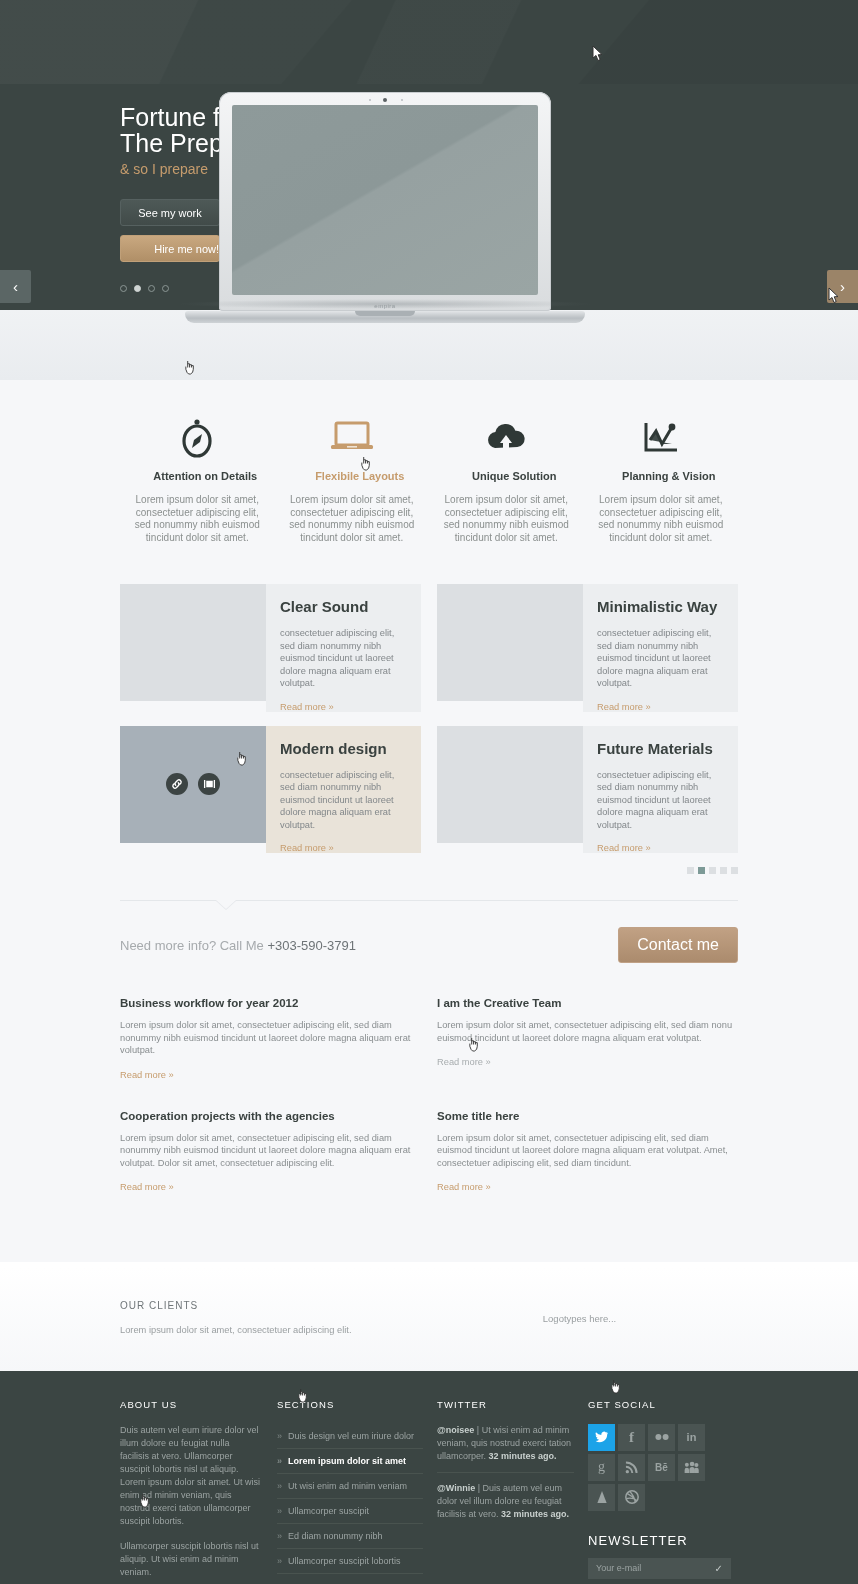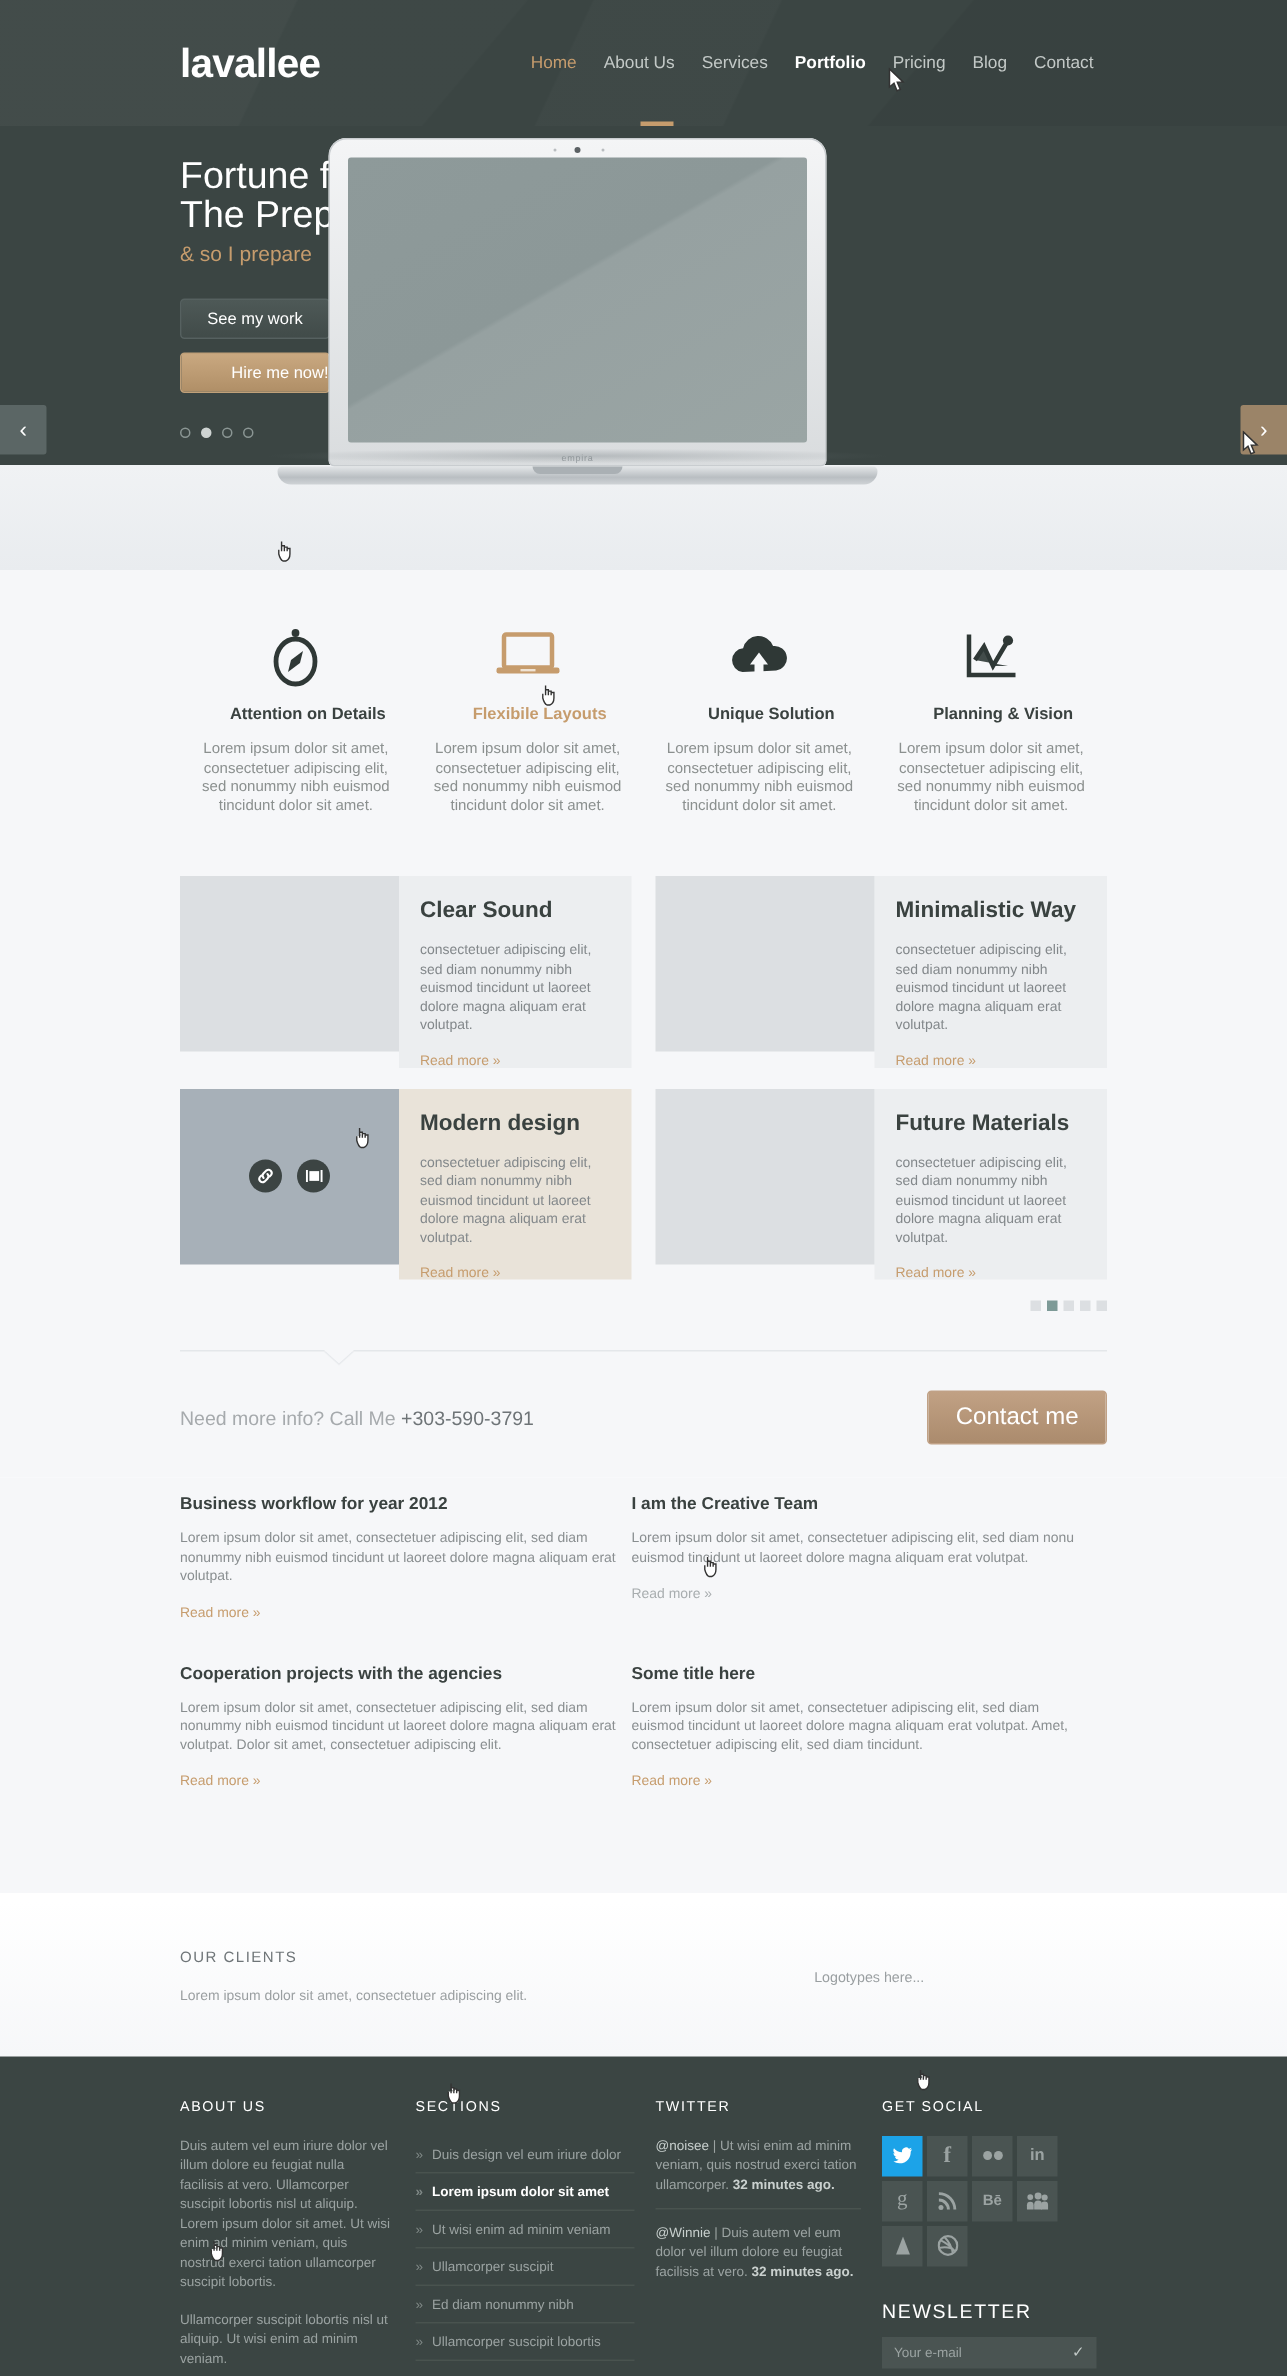--- a/index.html
+++ b/index.html
@@ -170,21 +170,21 @@
   .cta-text { font-size: 13px; color: #a6aaad; }
   .cta-text b { color: #6e7477; font-weight: normal; }
   .btn-contact {
     background: linear-gradient(#c1a184, #ab8b6d); border: 1px solid #c0a186;
     color: #fff; font-size: 16px; padding: 8px 18px; border-radius: 3px; cursor: pointer;
   }
 
   
   .blog { background: #f6f7f9; padding: 12px 0 40px; }
   .blog-inner { width: 618px; margin: 0 auto; }
-  .blog-row { display: flex; margin-bottom: 30px; }
+  .blog-row { display: flex; gap: 16px; margin-bottom: 30px; }
   .blog-col { width: 301px; }
   .blog-title { font-size: 11.5px; font-weight: bold; color: #3a4240; }
   .blog-desc { font-size: 9.3px; color: #898e90; line-height: 12.5px; margin-top: 10px; }
   .blog-link { font-size: 9.3px; color: #c69c6d; margin-top: 13px; cursor: pointer; }
   .blog-link.grey { color: #a8adaf; }
 
   
   .clients-sep { height: 6px; background: #fff; }
   .clients {
     background: linear-gradient(#ffffff, #f6f7f9); padding: 32px 0 34px;
@@ -214,21 +214,21 @@
     cursor: pointer;
   }
   .sec-item:first-child { padding-top: 0; }
   .sec-item .chev { color: #7f8886; margin-right: 6px; }
   .sec-item.hover { color: #ffffff; font-weight: bold; }
   .tw-item {
     font-size: 9px; color: #9ba3a2; line-height: 13px; padding: 0 0 9px 0;
     border-bottom: 1px solid #49534f; margin-bottom: 9px;
   }
   .tw-item:last-child { border-bottom: none; }
-  .tw-user { color: #c7cfcd; font-weight: normal; }
+  .tw-user { color: #c7cfcd; font-weight: bold; }
   .tw-time { color: #c9d0ce; font-weight: bold; }
   .social-grid { display: flex; flex-wrap: wrap; gap: 3px; width: 143px; }
   .soc {
     width: 27px; height: 27px; background: #4a5452; display: flex;
     align-items: center; justify-content: center; color: #9ba3a2;
     font-size: 13px; cursor: pointer;
   }
   .soc.on { background: #1ca3e8; color: #fff; }
   .nl-h { font-size: 13px; color: #fff; letter-spacing: 1.1px; margin: 22px 0 10px; }
   .nl-box {
@@ -245,33 +245,20 @@
   
   .cursor { position: absolute; width: 13px; height: 17px; z-index: 50; pointer-events: none; }
   .cursor svg { display: block; }
 </style>
 </head>
 <body>
 
 <div class="page">
 
   <div class="header">
-    <div class="header-inner">
-      <div class="logo">lavallee</div>
-      <div class="nav">
-        <div class="nav-item active">Home</div>
-        <div class="nav-item">About Us</div>
-        <div class="nav-item">Services</div>
-        <div class="nav-item hover-active">Portfolio</div>
-        <div class="nav-item">Pricing</div>
-        <div class="nav-item">Blog</div>
-        <div class="nav-item">Contact</div>
-      </div>
-      <div class="nav-underline"></div>
-    </div>
     <div class="cursor" style="left:592px; top:45px;">
       <svg width="13" height="17" viewBox="0 0 13 17">
           <path d="M1 1 L1 13 L4 10.5 L6 15.5 L8.2 14.6 L6.2 9.8 L10 9.6 Z" fill="#fff" stroke="#333" stroke-width="1"></path>
         </svg>
     </div>
   </div>
 
   <div class="hero">
     <div class="hero-floor"></div>
     <div class="hero-inner">

